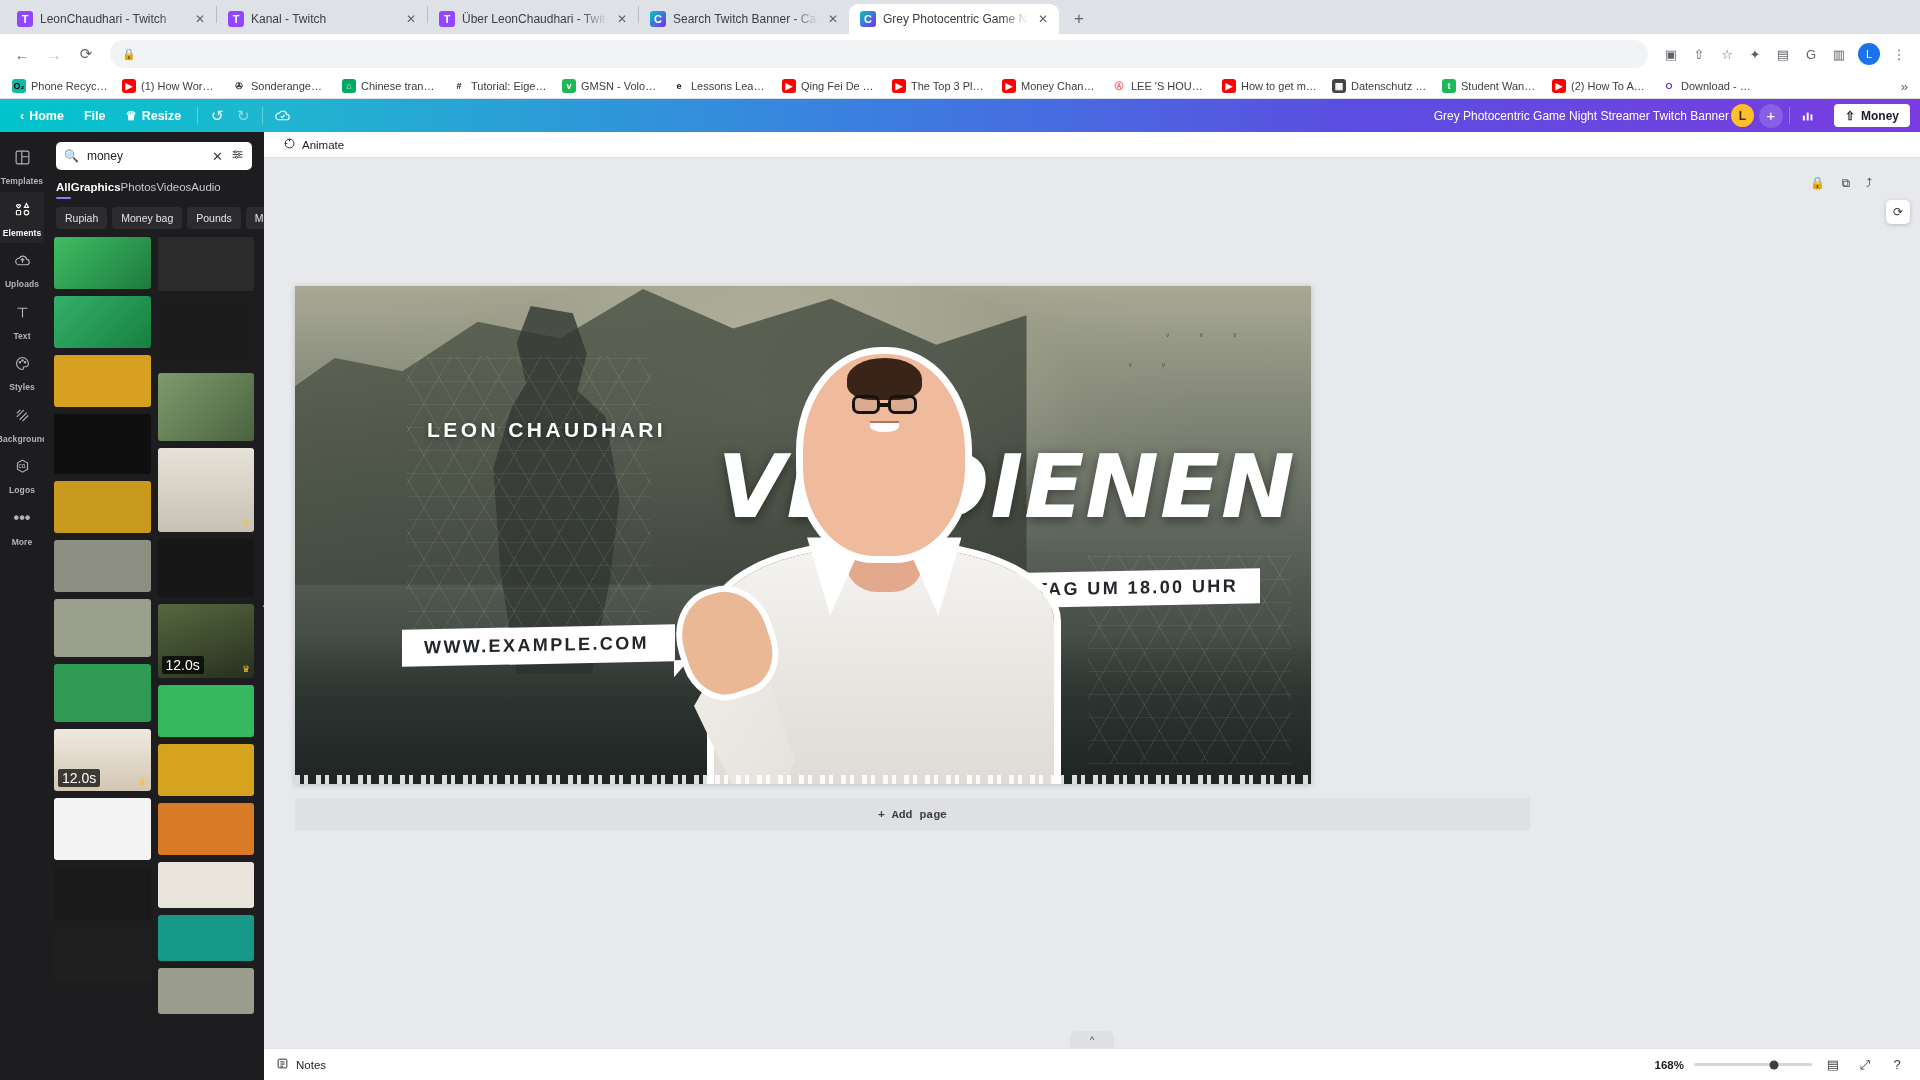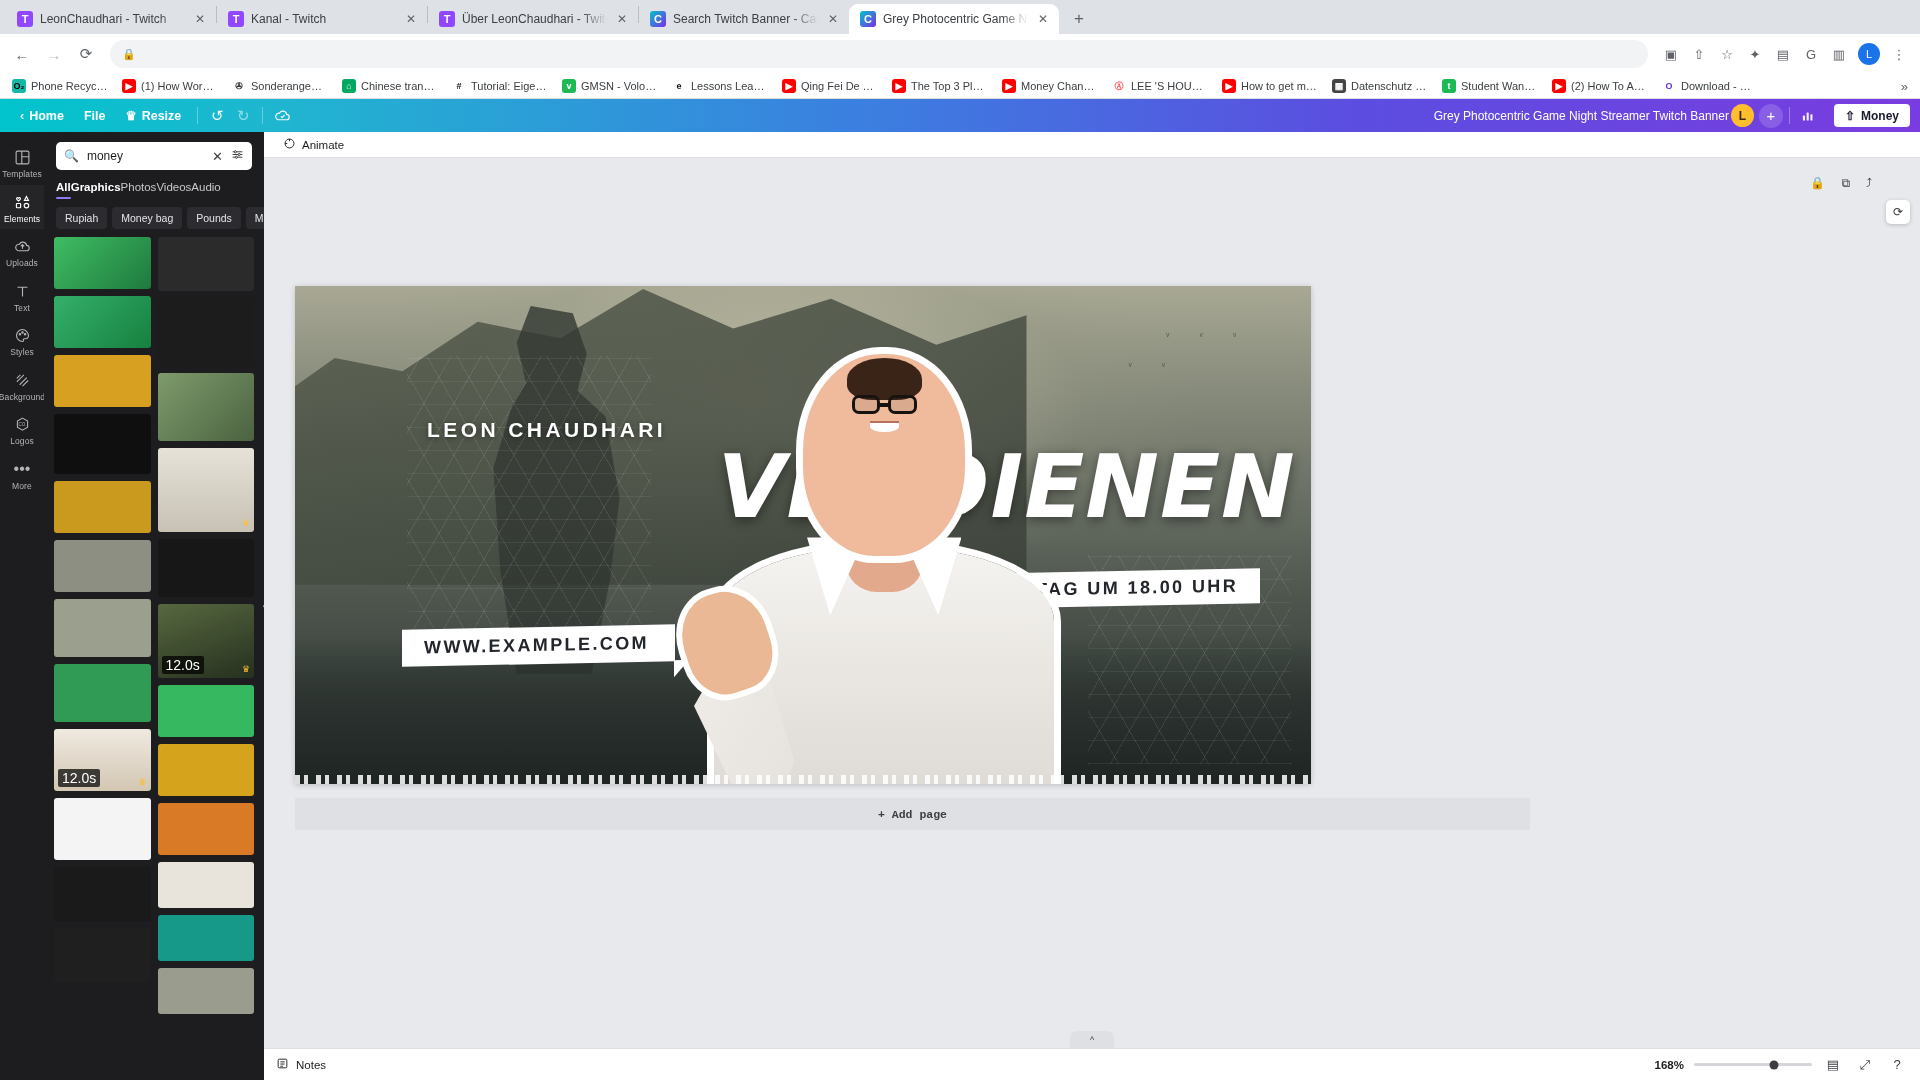--- a/index.html
+++ b/index.html
@@ -136,21 +136,21 @@
 
   .body-row { flex:1 1 auto; display:flex; min-height:0; }
 
   
   .rail {
     width:44px; flex:0 0 44px; background:#1d1d20; display:flex;
     flex-direction:column; align-items:center; padding-top:8px;
   }
   .rail-item {
     width:44px; padding:8px 0 6px; display:flex; flex-direction:column;
-    align-items:center; gap:3px; color:#b4b4b8;
+    align-items:center; gap:10px; color:#b4b4b8;font-weight:bold;
   }
   .rail-item.active { background:#252528; color:#fff; }
   .rail-label { font-size:8.5px; line-height:1; letter-spacing:.1px; }
   .rail-ico { width:19px; height:19px; display:flex; align-items:center; justify-content:center; }
 
   
   .panel {
     width:220px; flex:0 0 220px; background:#1d1d20;
     display:flex; flex-direction:column; position:relative; overflow:hidden;
   }

